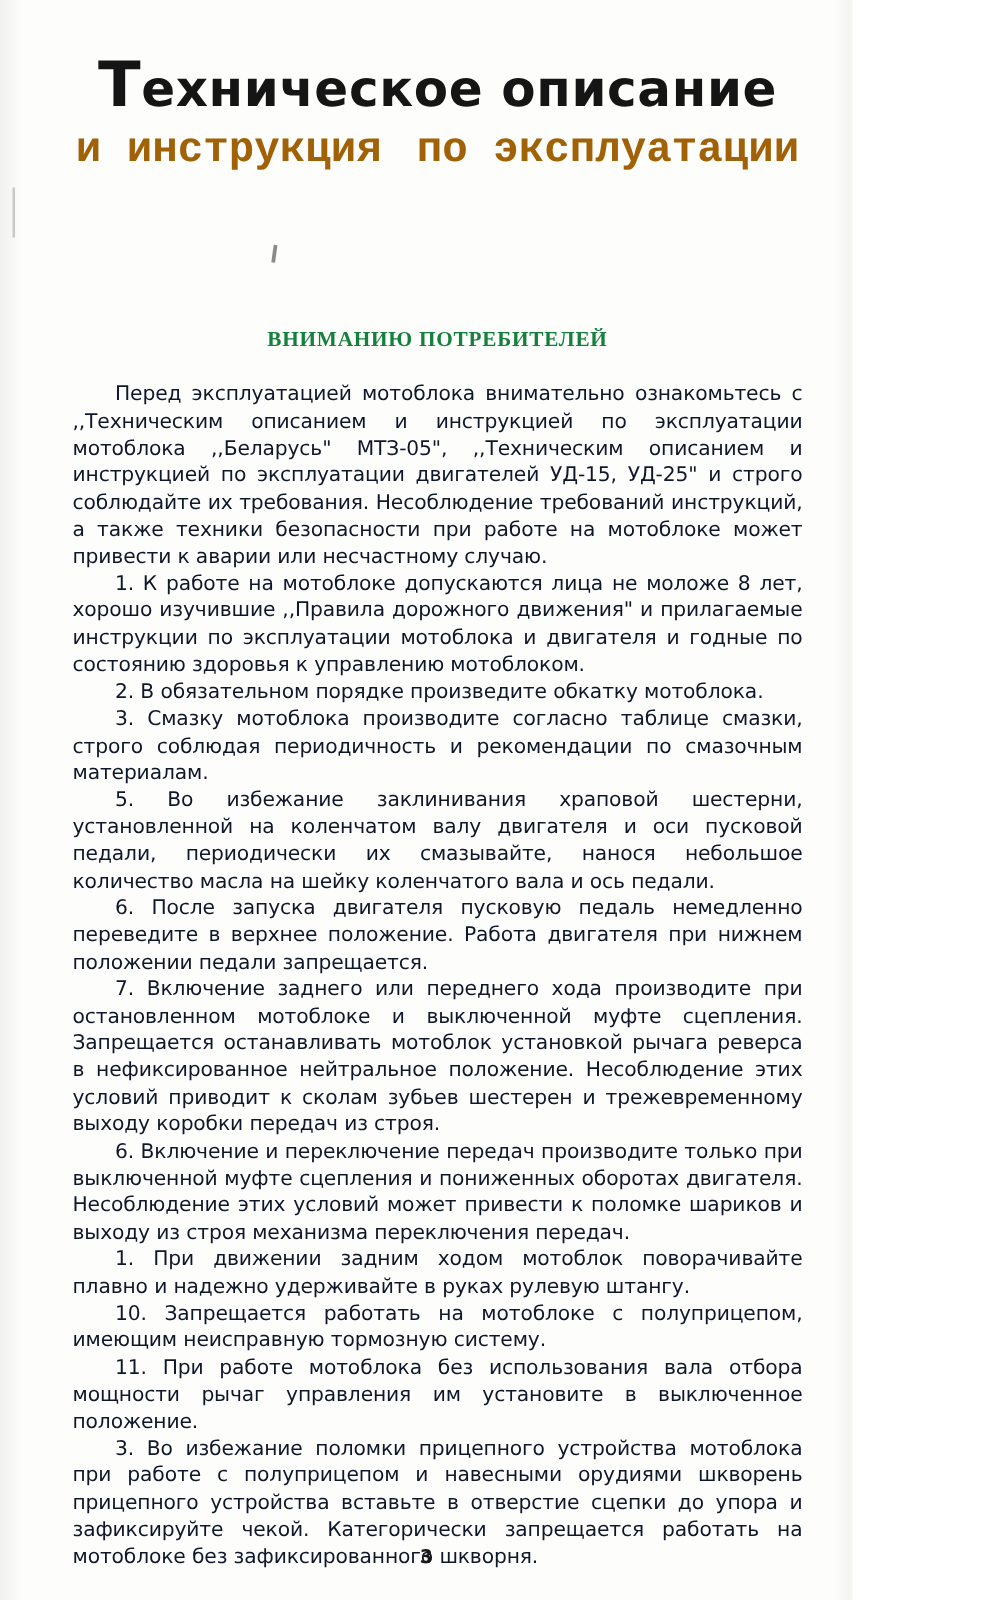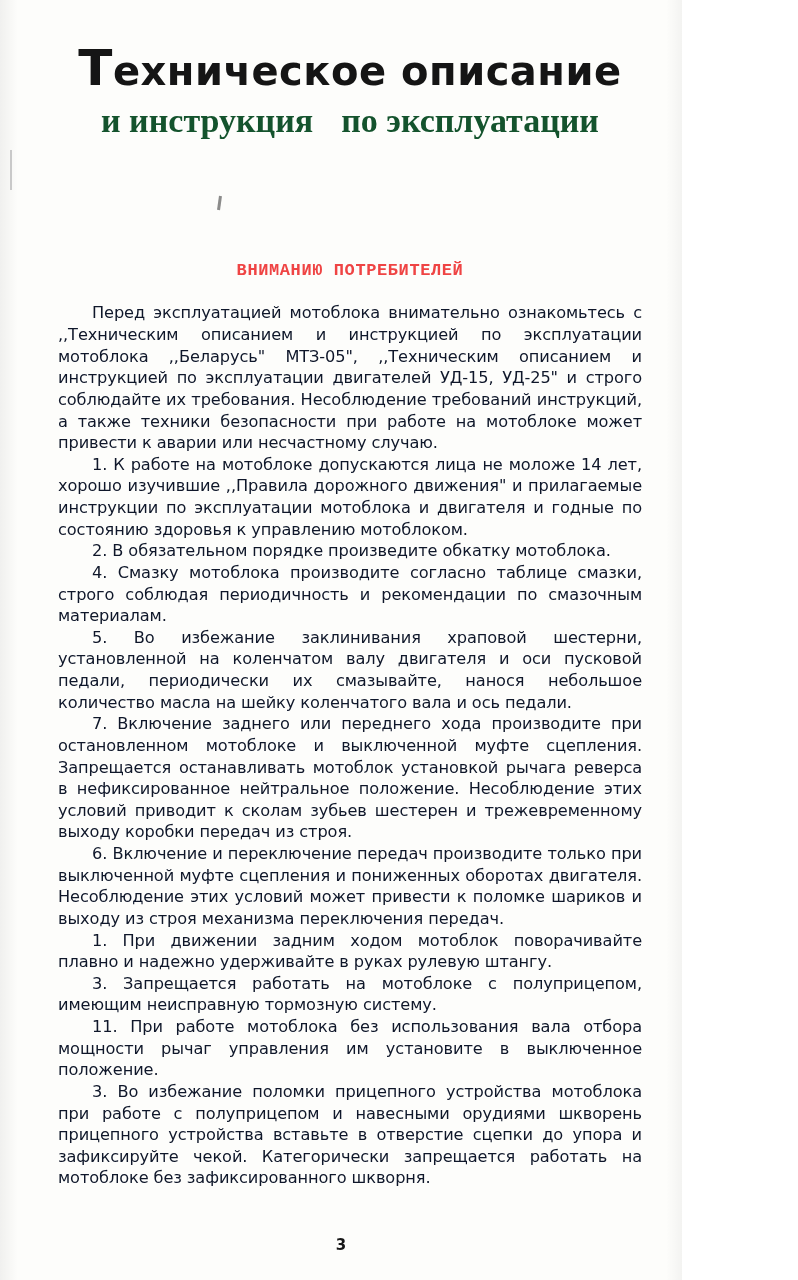--- a/index.html
+++ b/index.html
@@ -35,24 +35,24 @@
     letter-spacing: 0.5px;
     color: #151515;
     line-height: 1.05;
     white-space: nowrap;
   }
   .title-line1 .bigcap {
     font-size: 50px;
     line-height: 0.9;
   }
   .title-line2 {
-    font-family: Liberation Serif, serif;
+    font-family: Liberation Mono, monospace;
     font-weight: 700;
     font-size: 34px;
-    color: #14532d;
+    color: #a16207;
     line-height: 1.1;
     margin-top: 10px;
     white-space: nowrap;
   }
   .title-line2 .gap {
     display: inline-block;
     width: 28px;
   }
   
   .stray-mark {
@@ -68,25 +68,25 @@
   .stray-mark2 {
     position: absolute;
     left: 10px;
     top: 150px;
     width: 2px;
     height: 40px;
     background: #c9c9c9;
   }
   .section-heading {
     text-align: center;
-    font-family: Liberation Mono, monospace;
+    font-family: Liberation Serif, serif;
     font-weight: 700;
     font-size: 17px;
     letter-spacing: 0.6px;
-    color: #ef4444;
+    color: #15803d;
     margin-top: 122px;
   }
   .body-text {
     margin-top: 22px;
     font-family: "DejaVu Sans", sans-serif;
     font-size: 16.2px;
     line-height: 1.335;
     text-align: justify;
     text-justify: inter-word;
     color: #0f172a;
@@ -135,26 +135,27 @@
 
   <div class="title-block">
     <div class="title-line1"><span class="bigcap">Т</span><span>ехническое описание</span></div>
     <div class="title-line2"><span>и инструкция</span><span class="gap"></span><span>по эксплуатации</span></div>
   </div>
 
   <div class="section-heading">ВНИМАНИЮ ПОТРЕБИТЕЛЕЙ</div>
 
   <div class="body-text">
     <p>Перед эксплуатацией мотоблока внимательно ознакомьтесь с ,,Техническим описанием  и инструкцией по эксплуатации мотоблока ,,Беларусь" МТЗ-05", ,,Техническим описанием и инструкцией по эксплуатации двигателей УД-15, УД-25" и строго соблюдайте их требования. Несоблюдение требований инструкций, а также техники безопасности при работе на мотоблоке может привести к аварии или несчастному случаю.</p>
-    <p>1. К работе на мотоблоке допускаются лица не моложе 14 лет, хорошо изучившие ,,Правила дорожного движения" и прилагаемые инструкции по эксплуатации мотоблока и двигателя и годные по состоянию здоровья к управлению мотоблоком.</p>
+    <p>1. К работе на мотоблоке допускаются лица не моложе 8 лет, хорошо изучившие ,,Правила дорожного движения" и прилагаемые инструкции по эксплуатации мотоблока и двигателя и годные по состоянию здоровья к управлению мотоблоком.</p>
     <p>2. В обязательном порядке произведите обкатку мотоблока.</p>
-    <p>4. Смазку мотоблока производите согласно таблице смазки, строго соблюдая периодичность и рекомендации по смазочным материалам.</p>
+    <p>3. Смазку мотоблока производите согласно таблице смазки, строго соблюдая периодичность и рекомендации по смазочным материалам.</p>
     <p>5. Во избежание заклинивания храповой шестерни, установленной на коленчатом валу двигателя и оси пусковой педали, периодически их смазывайте, нанося небольшое количество масла на шейку коленчатого вала и ось педали.</p>
+    <p>6. После запуска двигателя пусковую педаль немедленно переведите в верхнее положение. Работа двигателя при нижнем положении педали запрещается.</p>
     <p>7. Включение заднего или переднего хода производите при остановленном мотоблоке и выключенной муфте сцепления. Запрещается останавливать мотоблок установкой рычага реверса в нефиксированное нейтральное положение. Несоблюдение этих условий приводит к сколам зубьев шестерен и трежевременному выходу коробки передач из строя.</p>
     <p>6. Включение и переключение передач производите только при выключенной муфте сцепления и пониженных оборотах двигателя. Несоблюдение этих условий может привести к поломке шариков и выходу из строя механизма переключения передач.</p>
     <p>1. При движении задним ходом мотоблок поворачивайте плавно и надежно удерживайте в руках рулевую штангу.</p>
-    <p>3. Запрещается работать на мотоблоке с полуприцепом, имеющим неисправную тормозную систему.</p>
+    <p>10. Запрещается работать на мотоблоке с полуприцепом, имеющим неисправную тормозную систему.</p>
     <p>11. При работе мотоблока без использования вала отбора мощности рычаг управления им установите в выключенное положение.</p>
     <p>3. Во избежание поломки прицепного устройства мотоблока при работе с полуприцепом и навесными орудиями шкворень прицепного устройства вставьте в отверстие сцепки до упора и зафиксируйте чекой. Категорически запрещается работать на мотоблоке без зафиксированного шкворня.</p>
   </div>
 
   <div class="page-number">3</div>
 </div>
 
 </body></html>

